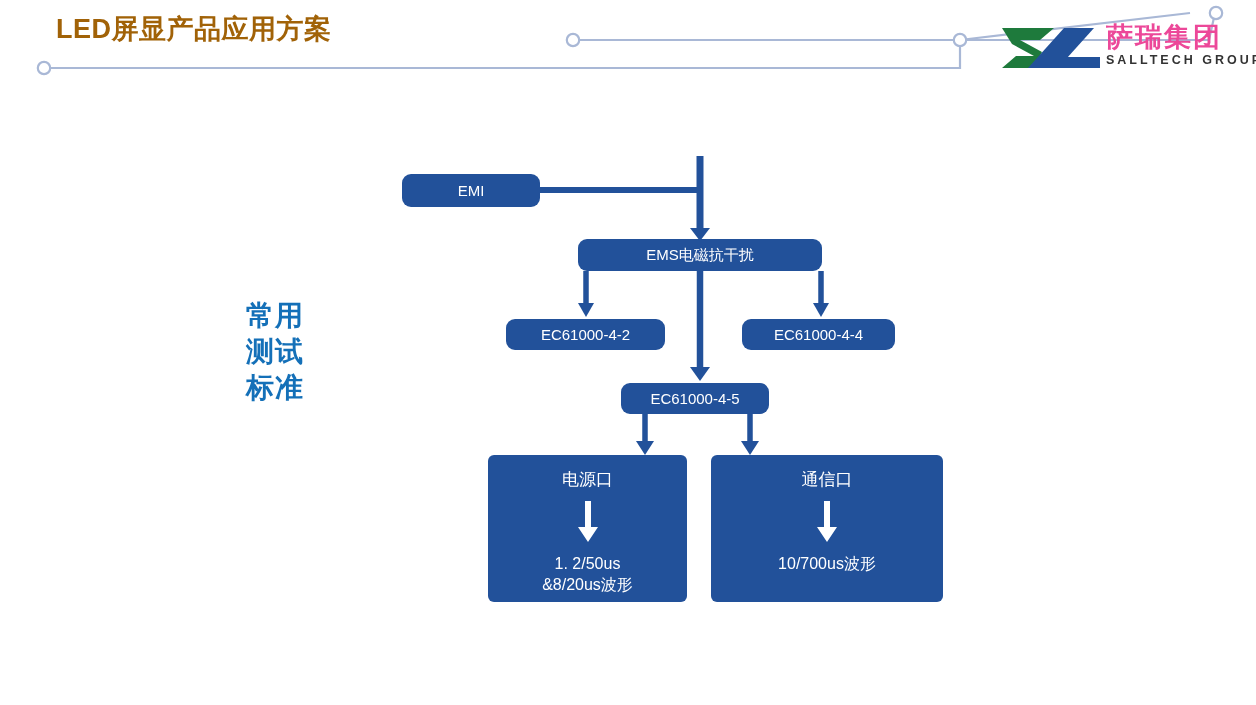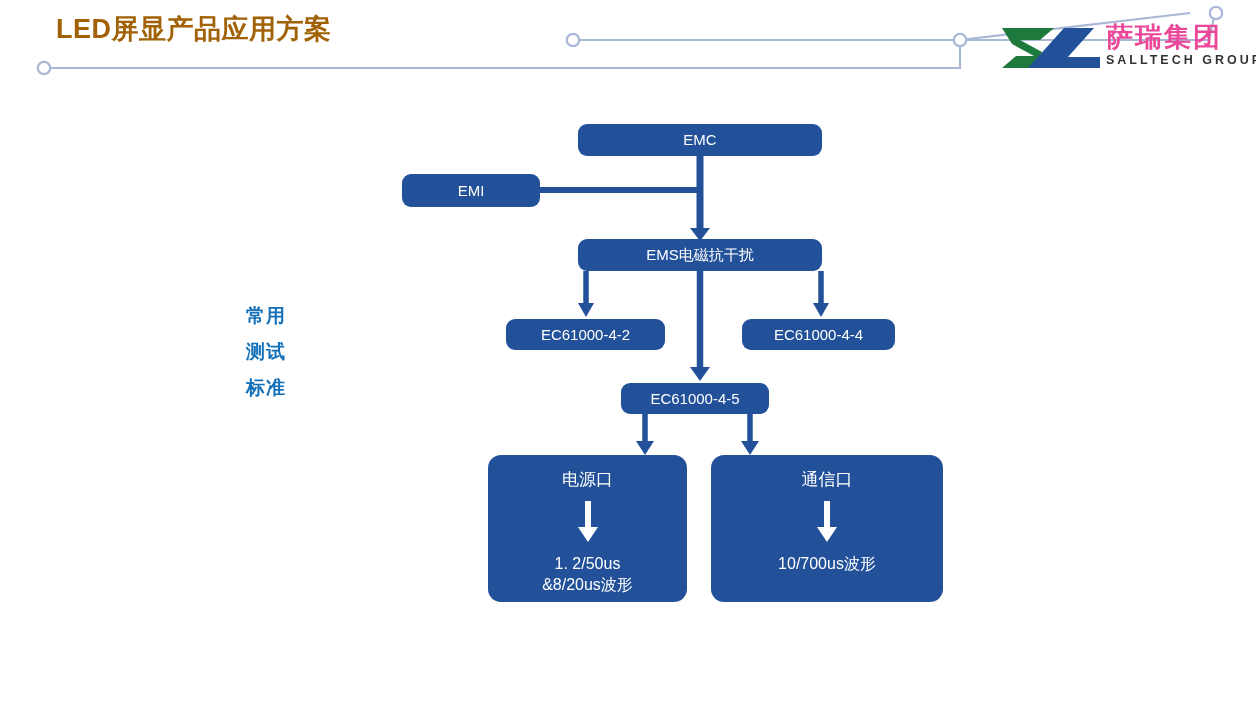--- a/index.html
+++ b/index.html
@@ -76,21 +76,21 @@
     line-height: 15px;
     white-space: nowrap;
     margin-top: 1px;
   }
 
   
   #side-label {
     position: absolute;
     left: 246px;
     top: 298px;
-    font-size: 19px;
+    font-size: 28px;
     font-weight: bold;
     color: #1470B8;
     line-height: 36px;
     letter-spacing: 1px;
   }
   #side-label div { white-space: nowrap; }
 
   
   #flow {
     position: absolute;
@@ -116,21 +116,21 @@
     justify-content: center;
     text-align: center;
     box-sizing: border-box;
   }
   .node.pill {
     border-radius: 9px;
     font-size: 15px;
     line-height: 18px;
   }
   .node.big {
-    border-radius: 13px;
+    border-radius: 6px;
     flex-direction: column;
     justify-content: flex-start;
     padding-top: 14px;
   }
   .node .ttl {
     font-size: 17px;
     line-height: 22px;
   }
   .node .sub {
     font-size: 16px;
@@ -215,23 +215,20 @@
       <path d="M 700 271 L 700 367" stroke="#22519A" stroke-width="6.5" fill="none"></path>
       <path d="M 690 367 L 710 367 L 700 381 Z" fill="#22519A"></path>
 
       <path d="M 645 414 L 645 441" stroke="#22519A" stroke-width="5.5" fill="none"></path>
       <path d="M 636 441 L 654 441 L 645 455 Z" fill="#22519A"></path>
 
       <path d="M 750 414 L 750 441" stroke="#22519A" stroke-width="5.5" fill="none"></path>
       <path d="M 741 441 L 759 441 L 750 455 Z" fill="#22519A"></path>
     </svg>
 
-    <div class="node pill" id="n-emc">
-      <span>EMC</span>
-    </div>
 
     <div class="node pill" id="n-emi">
       <span>EMI</span>
     </div>
 
     <div class="node pill" id="n-ems">
       <span>EMS电磁抗干扰</span>
     </div>
 
     <div class="node pill" id="n-442">

